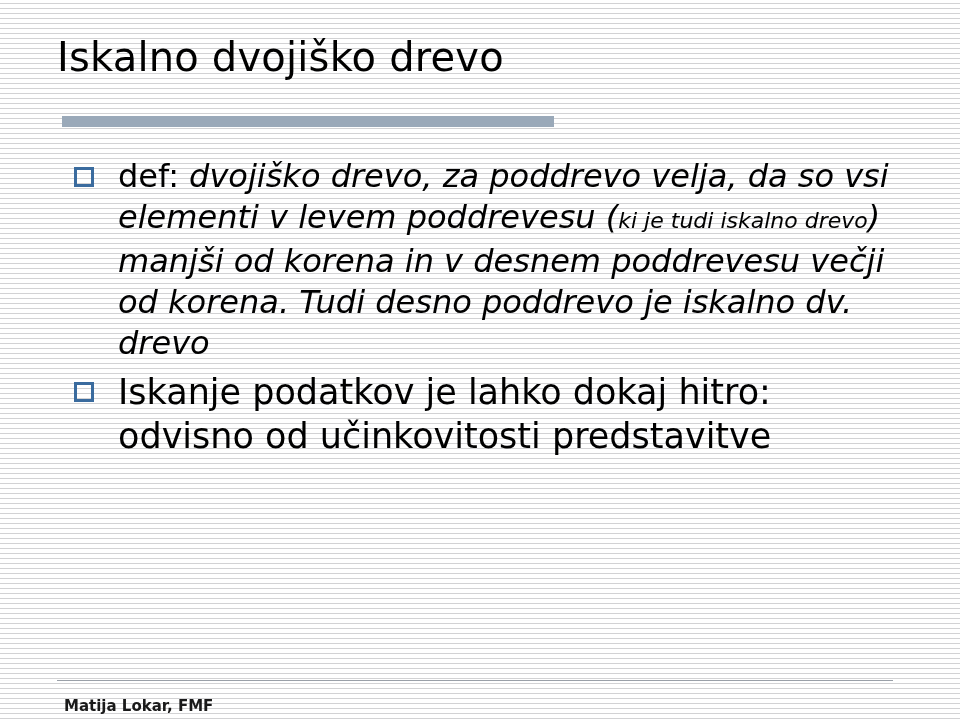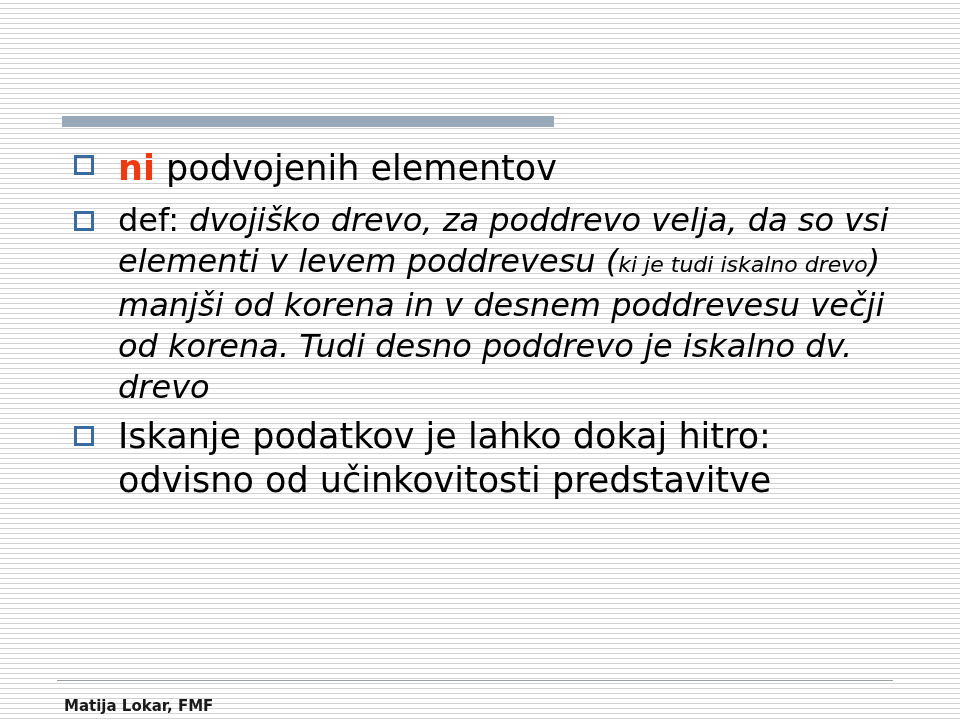--- a/index.html
+++ b/index.html
@@ -144,29 +144,28 @@
     font-weight: bold;
     color: #1a1a1a;
     white-space: nowrap;
   }
 </style>
 </head>
 <body>
 
 <div id="slide">
 
+  <div id="title-block">
+    <div id="slide-title">Iskalno dvojiško drevo</div>
+  </div>
 
   <div id="title-accent-bar"></div>
 
   <div id="body-block">
 
-    <div class="bullet-row" id="bullet-1">
-      <span class="bullet-marker"></span>
-      <span class="bullet-text"><span class="kw-red">ni</span><span> podvojenih elementov</span></span>
-    </div>
 
     <div class="bullet-row" id="bullet-2">
       <span class="bullet-marker"></span>
       <span class="bullet-text"><span class="def-label">def: </span><span class="def-body">dvojiško drevo, za poddrevo velja, da so vsi elementi v levem poddrevesu (</span><span class="def-small">ki je tudi iskalno drevo</span><span class="def-body">) manjši od korena in v desnem poddrevesu večji od korena. Tudi desno poddrevo je iskalno dv. drevo</span></span>
     </div>
 
     <div class="bullet-row" id="bullet-3">
       <span class="bullet-marker"></span>
       <span class="bullet-text">Iskanje podatkov je lahko dokaj hitro: odvisno od učinkovitosti predstavitve</span>
     </div>

